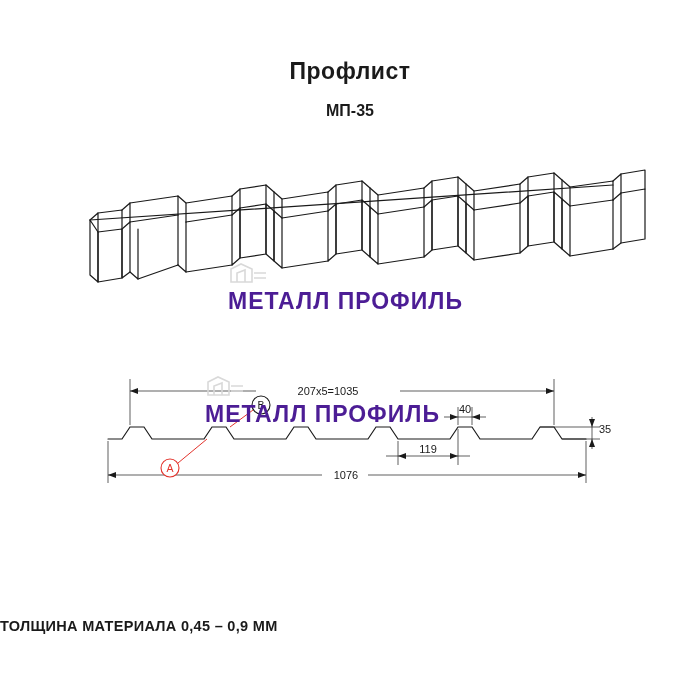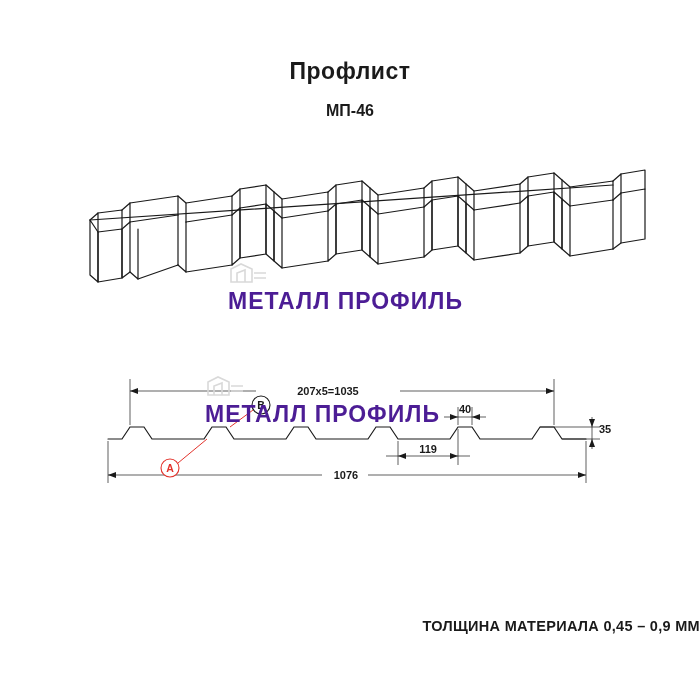--- a/index.html
+++ b/index.html
@@ -40,40 +40,39 @@
     text-align: center;
     font-size: 16px;
     font-weight: bold;
     color: #1a1a1a;
   }
   .footer {
     position: absolute;
     top: 618px;
     left: 0;
     width: 700px;
-    text-align: right;
+    text-align: left;
     font-size: 14.5px;
     font-weight: bold;
     letter-spacing: 0.3px;
     color: #1a1a1a;
   }
   .iso-wrap {
     position: absolute;
     left: 60px;
     top: 160px;
     width: 580px;
     height: 150px;
   }
   .sec-wrap {
     position: absolute;
     left: 100px;
     top: 355px;
     width: 520px;
     height: 150px;
-    font-weight: bold;
   }
   .wm {
     position: absolute;
     pointer-events: none;
     user-select: none;
     color: #4c1d95;
     font-size: 23px;
     font-weight: bold;
     letter-spacing: 1px;
     white-space: nowrap;
@@ -82,21 +81,21 @@
   .wm2 { left: 205px; top: 375px; }
   .wm svg { vertical-align: middle; margin-right: 6px; }
   svg { display: block; overflow: visible; }
 </style>
 </head>
 <body>
 
 <div class="page">
 
   <div class="title">Профлист</div>
-  <div class="subtitle">МП-46</div>
+  <div class="subtitle">МП-35</div>
 
   <div class="iso-wrap">
     <svg width="580" height="150" viewBox="0 0 580 150">
       <g fill="none" stroke="#1a1a1a" stroke-width="1.2" stroke-linejoin="round" stroke-linecap="round">
 
         <path d="M30 60 L553 25"></path>
 
         <path d="M30 60 L30 115 L38 122 L38 72 Z"></path>
         <path d="M38 72 L62 69 L62 118 L38 122 Z"></path>
         <path d="M62 69 L70 62 L70 112 L62 118 Z"></path>

